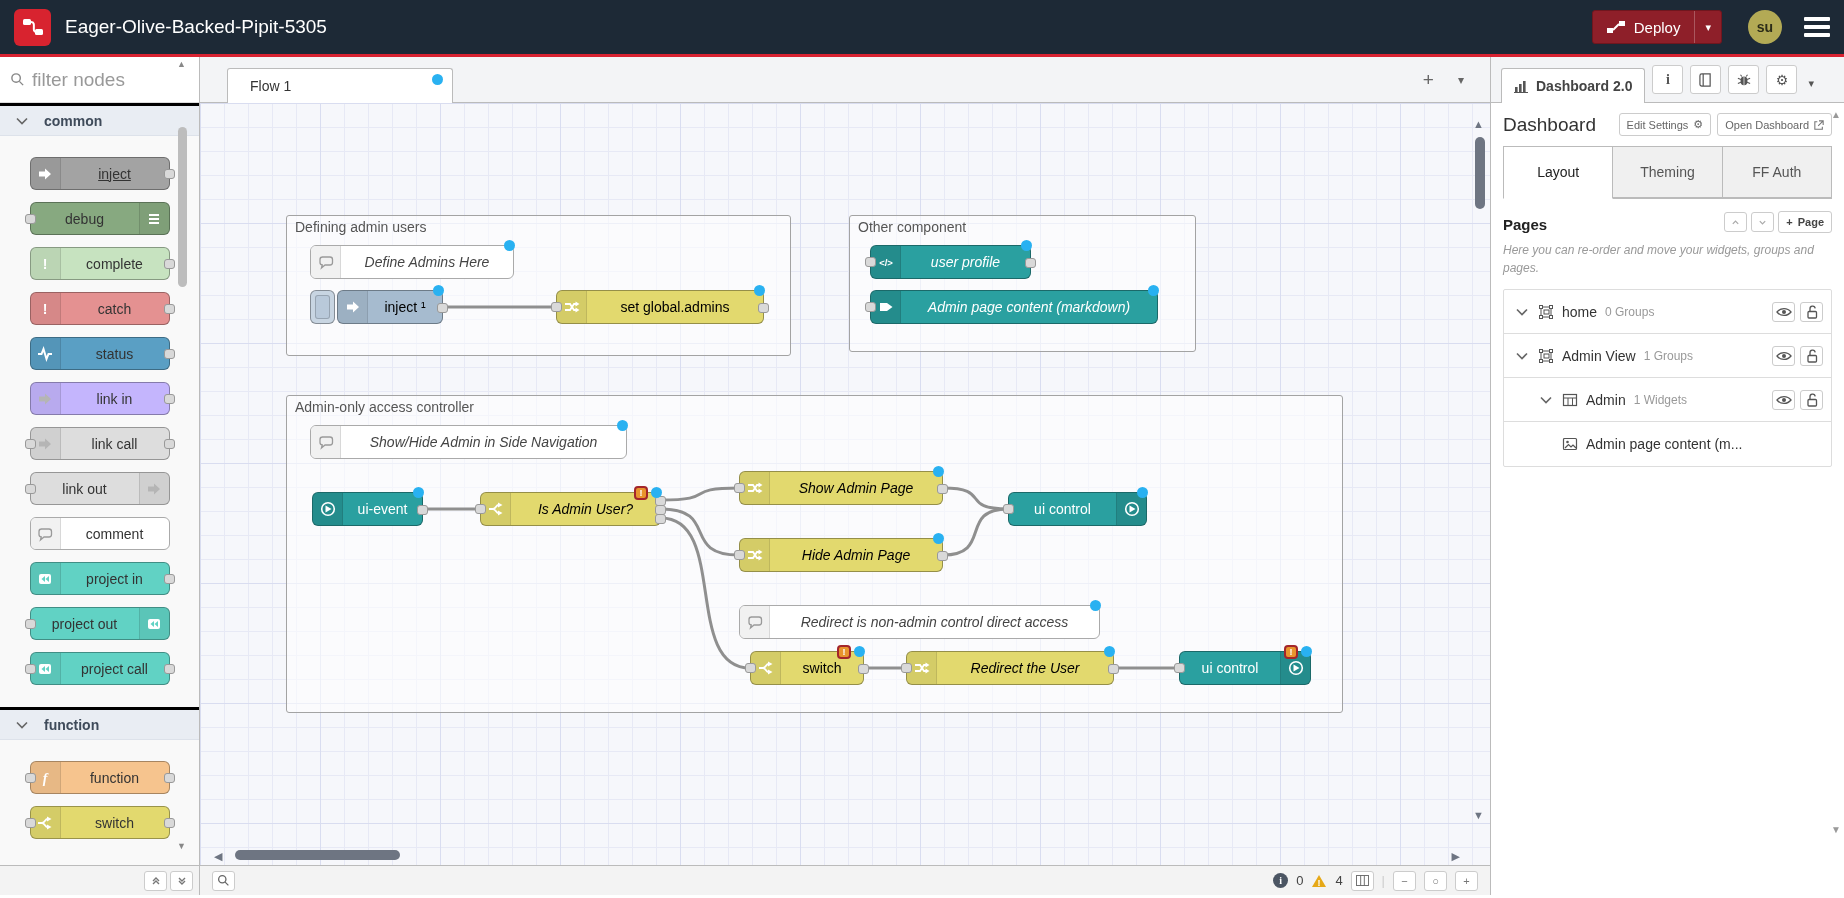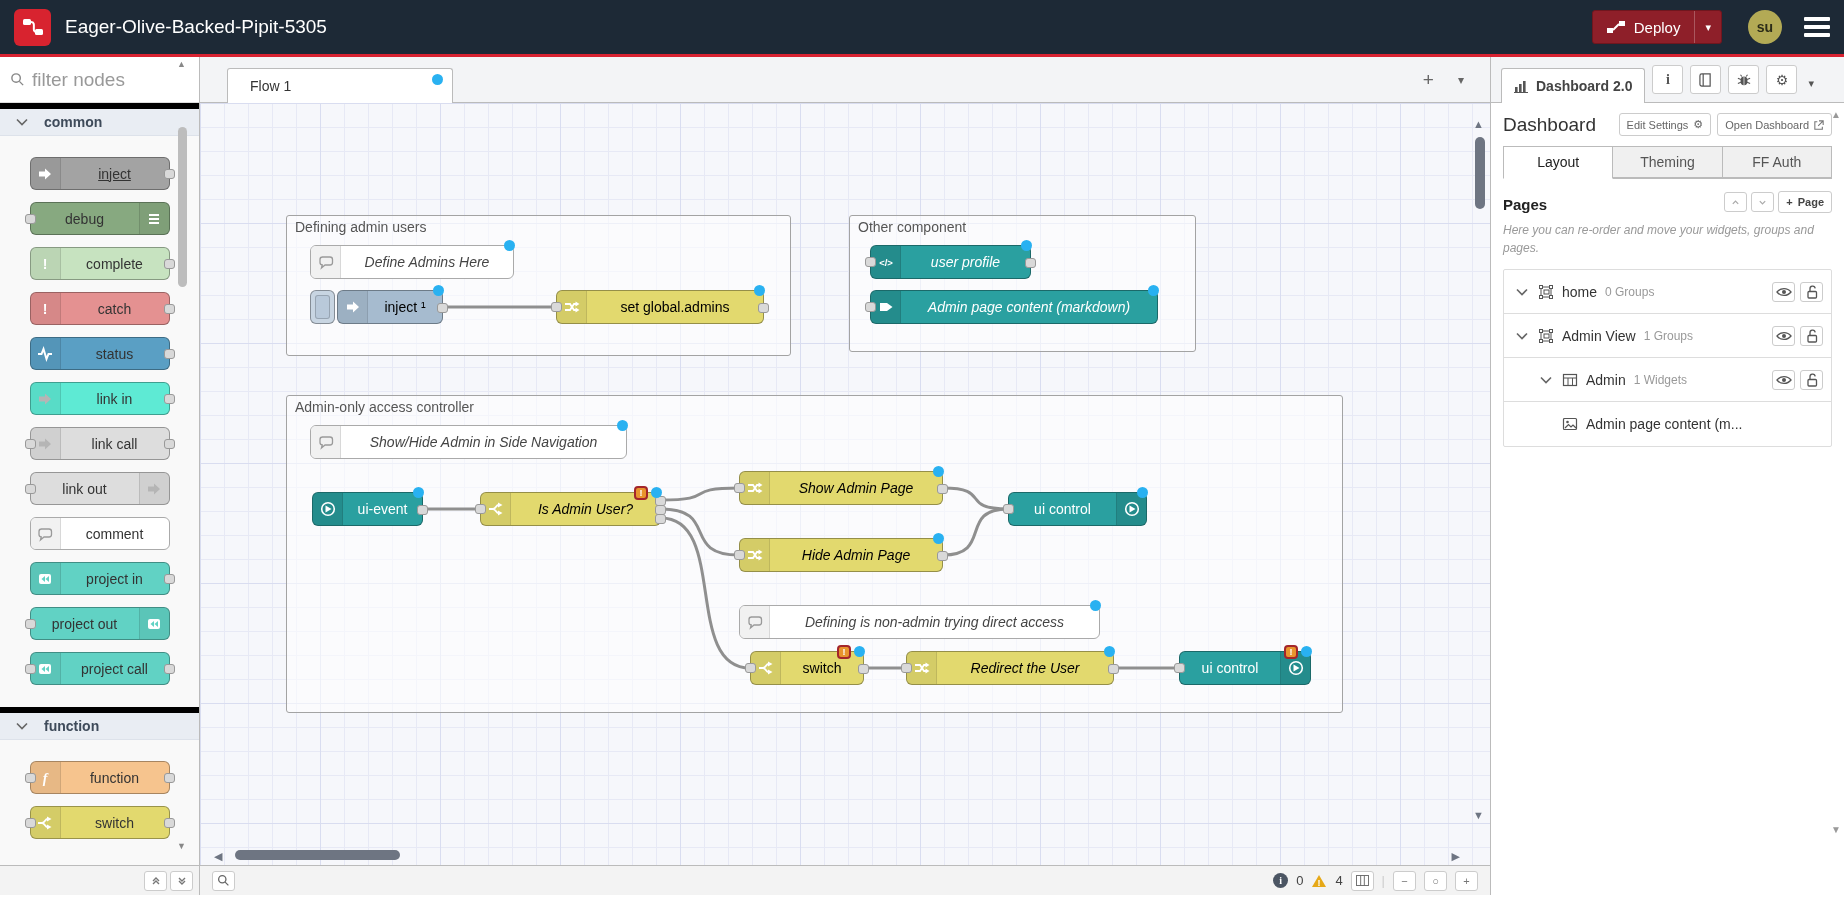--- a/index.html
+++ b/index.html
@@ -29,21 +29,21 @@
 
   
   .palette { border-right:1px solid #bbb; background:#f9f9f9; display:flex;
     flex-direction:column; position:relative; }
   .palette-search { height:46px; background:#fff; border-bottom:1px solid #ddd;
     display:flex; align-items:center; padding:0 10px; gap:7px; }
   .palette-search input { border:none; outline:none; font-size:19px; color:#14532d;
     width:140px; background:transparent; font-family:inherit; }
   .palette-search input::placeholder { color:#999; }
   .palette-body { flex:1; overflow:hidden; position:relative; }
-  .pal-cat { height:33px; background:#e9edf3; border-top:6px solid #000000;
+  .pal-cat { height:33px; background:#e9edf3; border-top:3px solid #000000;
     border-bottom:1px solid #dde2ea; display:flex; align-items:center; gap:14px;
     padding:0 14px; cursor:pointer; }
   .pal-cat b { color:#3f4b5a; font-size:14px; }
   .pnode { position:relative; width:140px; height:33px; margin:0 auto 12px auto;
     border-radius:6px; border:1px solid rgba(0,0,0,0.32); display:flex;
     align-items:stretch; cursor:grab; font-size:14px; color:#333; }
   .pnode .nlabel { flex:1; display:flex; align-items:center; justify-content:center; }
   .nicon { width:30px; display:flex; align-items:center; justify-content:center;
     background:rgba(0,0,0,0.06); }
   .nicon.left { border-right:1px solid rgba(0,0,0,0.1); border-radius:5px 0 0 5px; }
@@ -131,21 +131,21 @@
     justify-content:center; color:#555; cursor:pointer; font-size:14px; }
   .side-caret { margin:0 0 12px 4px; color:#555; font-size:11px; cursor:pointer; }
   .side-panel { flex:1; padding:10px 12px; overflow:hidden; }
   .dash-header { display:flex; align-items:center; justify-content:space-between;
     margin-bottom:10px; }
   .dash-header h2 { font-size:19px; font-weight:400; color:#333; }
   .small-btn { border:1px solid #ccc; background:#fff; border-radius:3px;
     font-size:11px; color:#666; padding:4px 7px; display:inline-flex;
     align-items:center; gap:5px; cursor:pointer; font-family:inherit; }
   .side-tabs { display:flex; border-bottom:1px solid #bbb; margin-bottom:12px; }
-  .side-tab { flex:1; text-align:center; padding:7px 0; font-size:14px; color:#555;
+  .side-tab { flex:1; text-align:center; padding:17px 0; font-size:14px; color:#555;
     border:1px solid #bbb; border-left:none; background:#f0f0f0; cursor:pointer; }
   .side-tab:first-child { border-left:1px solid #bbb; }
   .side-tab.active { background:#fff; border-bottom:1px solid #fff;
     margin-bottom:-1px; color:#222; }
   .pages-head { display:flex; align-items:flex-end; margin:4px 0 8px 0; }
   .pages-head h3 { font-size:15px; color:#222; flex:1; }
   .pg-btns { display:flex; gap:4px; align-items:center; }
   .help-text { font-style:italic; color:#999; font-size:12px; line-height:1.5;
     margin-bottom:12px; }
   .tree { border:1px solid #ddd; border-radius:2px; }
@@ -251,21 +251,21 @@
           </div>
           <div class="pnode" style="background: rgb(90, 159, 196);">
             <span class="nicon left">
               <svg width="16" height="16" viewBox="0 0 16 16">
                 <polyline points="1,8 4.5,8 6.5,3 9.5,13 11.5,8 15,8" stroke="#fff" stroke-width="2" fill="none"></polyline>
               </svg>
             </span>
             <span class="nlabel">status</span>
             <span class="port out"></span>
           </div>
-          <div class="pnode" style="background: #5eead4;">
+          <div class="pnode" style="background: #c4b5fd;">
             <span class="nicon left">
               <svg width="16" height="16" viewBox="0 0 16 16">
                 <path d="M2 5.5 h6 V2.5 l6 5.5 -6 5.5 V10.5 H2 z" fill="#b5b5b5"></path>
               </svg>
             </span>
             <span class="nlabel">link in</span>
             <span class="port out"></span>
           </div>
           <div class="pnode" style="background: rgb(221, 221, 221);">
             <span class="nicon left">
@@ -552,21 +552,21 @@
           </span>
           <span class="port in"></span>
           <span class="changed-dot" style="background: rgb(41, 177, 241);"></span>
         </div>
         <div class="fnode t-comment" style="left: 539px; top: 502px; width: 361px; background: rgb(255, 255, 255);">
           <span class="nicon left" style="background:#f1f1f1;">
             <svg width="16" height="16" viewBox="0 0 16 16">
               <path d="M4 3 h8 a2.5 2.5 0 0 1 2.5 2.5 v3 a2.5 2.5 0 0 1 -2.5 2.5 h-5 l-3.5 3 0.8-3 a2.5 2.5 0 0 1 -2.3 -2.5 v-3 a2.5 2.5 0 0 1 2.5 -2.5 z" fill="none" stroke="#9a9a9a" stroke-width="1.3"></path>
             </svg>
           </span>
-          <span class="nlabel italic">Defining is non-admin trying direct access</span>
+          <span class="nlabel italic">Redirect is non-admin control direct access</span>
           <span class="changed-dot" style="background: rgb(41, 177, 241);"></span>
         </div>
         <div class="fnode t-yellow" style="left: 550px; top: 548px; width: 114px; background: rgb(226, 217, 110);">
           <span class="nicon left">
             <svg width="16" height="16" viewBox="0 0 16 16">
               <path d="M1 8 h4 M5 8 C 8 8 8 4 10.5 4 M5 8 C 8 8 8 12 10.5 12" stroke="#fff" stroke-width="1.8" fill="none"></path>
               <polygon points="10,1.5 14.5,4 10,6.5" fill="#fff"></polygon>
               <polygon points="10,9.5 14.5,12 10,14.5" fill="#fff"></polygon>
             </svg>
           </span>

